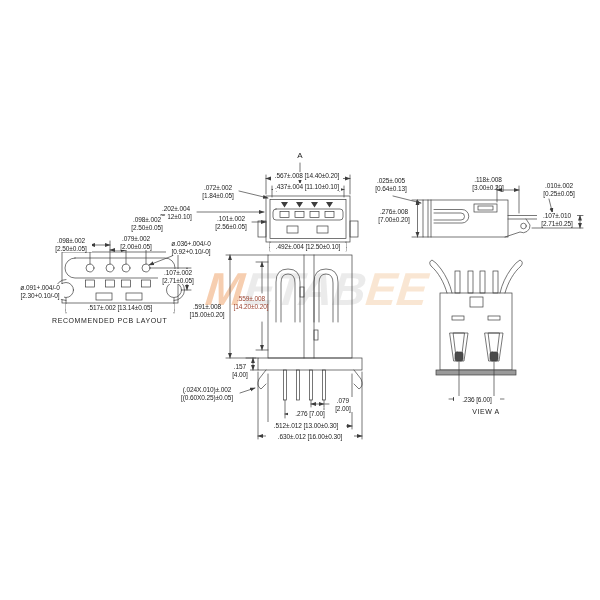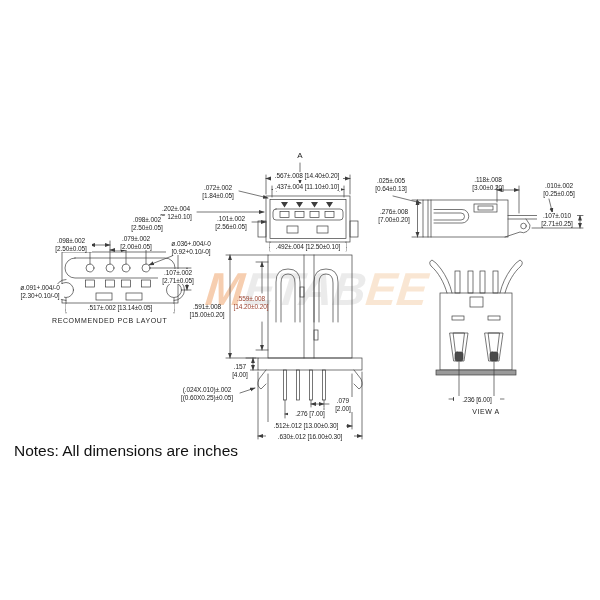--- a/index.html
+++ b/index.html
@@ -306,15 +306,14 @@
       <span class="l">.630±.012 [16.00±0.30]</span>
       <span class="l"></span>
     </div>
 
   <div class="dim bg" style="left:454px;top:396px;width:46px;">
       <span class="l">.236 [6.00]</span>
       <span class="l"></span>
     </div>
   <div class="caption" style="left:465px;top:408px;width:42px;">VIEW A</div>
 
-  <div class="notes">Notes: All dimensions are inches</div>
 
 </div>
 
 </body></html>

